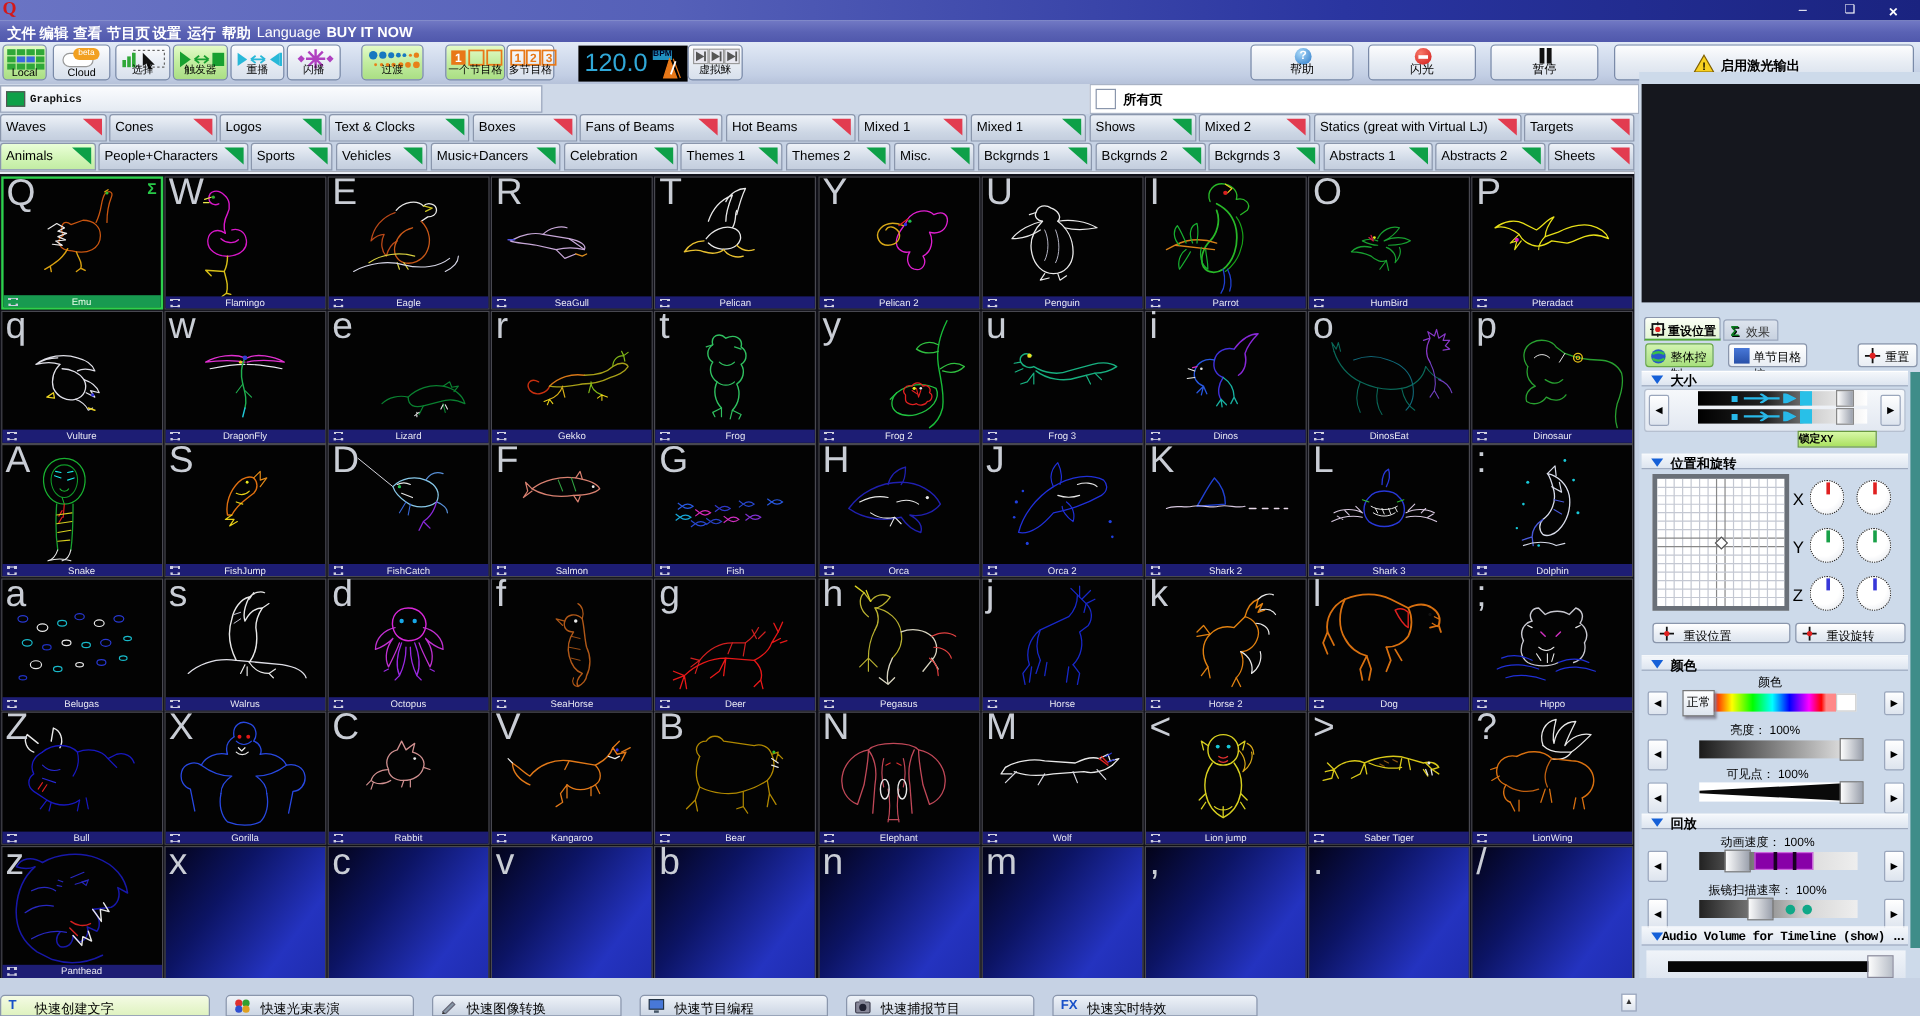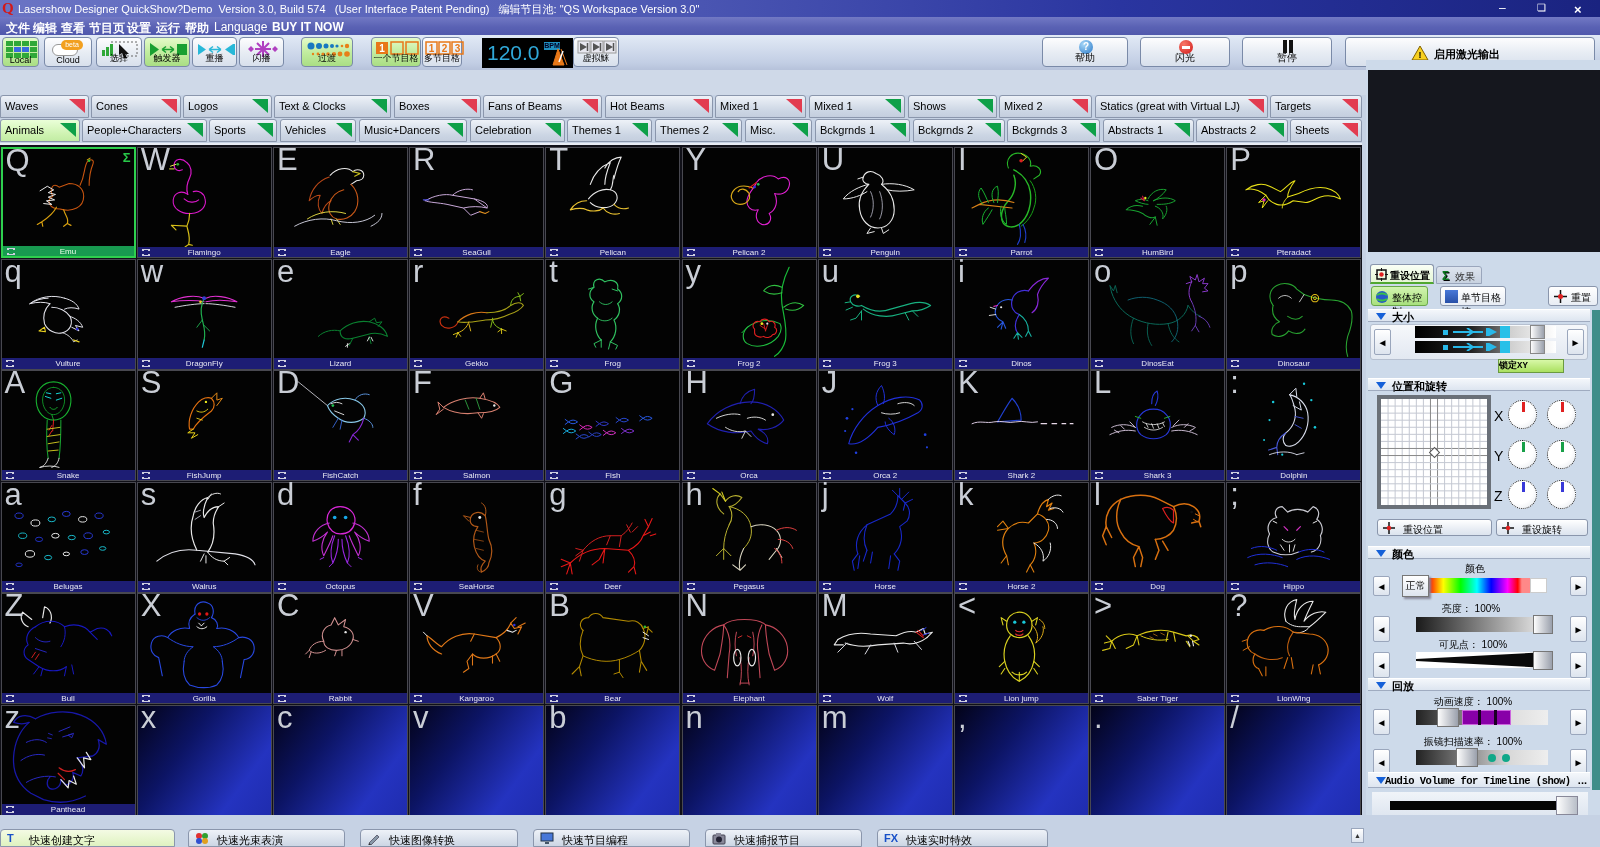--- a/index.html
+++ b/index.html
@@ -35,21 +35,20 @@
 .sbox{position:absolute;background:linear-gradient(#f6f8fb,#e2e8f1);border:1px solid #b6c0d0;border-radius:3px}
 .sarr{position:absolute;width:17px;height:26px;background:linear-gradient(#fff,#dde4ee);border:1px solid #9aa6bc;border-radius:2px;color:#000;font-size:10px;text-align:center;line-height:26px;font-weight:bold}
 .lbl{position:absolute;font-size:10px;color:#000;width:100%;text-align:center}
 .knob{position:absolute;width:29px;height:29px;border-radius:50%;background:radial-gradient(circle at 40% 35%,#ffffff 55%,#dfe3ea);border:1px dotted #222}
 .knob .ptr{position:absolute;left:13px;top:1px;width:3px;height:10px}
 #bottombar{left:0;top:815px;width:1600px;height:32px;background:#c6d2e4}
 .btab{position:absolute;top:14px;height:18px;background:linear-gradient(#eef2f8,#ccd6e4);border:1px solid #8a96ac;border-radius:4px 4px 0 0;font-size:11px;color:#000;white-space:nowrap}
 </style></head><body>
 <div id="titlebar" class="abs">
     <div class="abs" style="left:2px;top:0px;color:#d41818;font-weight:bold;font-size:15px;font-family:Liberation Serif,serif">Q</div>
-    <div class="abs" style="left:18px;top:2px">Lasershow Designer QuickShow?Demo&nbsp;&nbsp;Version 3.0, Build 574&nbsp;&nbsp;&nbsp;(User Interface Patent Pending)&nbsp;&nbsp;&nbsp;编辑节目池: "QS Workspace Version 3.0"</div>
     <span class="abs" style="left:1499px;top:1px;font-size:12px">–</span>
     <span class="abs" style="left:1537px;top:2px;font-size:10px">❏</span>
     <span class="abs" style="left:1574px;top:2px;font-size:13px;font-weight:bold">×</span>
   </div>
 <div id="menubar" class="abs">
 <span class="mitem" style="left:6px">文件</span>
 <span class="mitem" style="left:33px">编辑</span>
 <span class="mitem" style="left:61px">查看</span>
 <span class="mitem" style="left:89px">节目页</span>
 <span class="mitem" style="left:127px">设置</span>
@@ -204,20 +203,28 @@
     </div>
 <div class="tbtn" style="left:1345px;width:250px">
       <svg class="abs" style="left:65px;top:7px" width="18" height="16">
         <path d="M9 1 L17 15 L1 15 Z" fill="#f8d020" stroke="#806000"></path>
         <text x="9" y="13" font-size="9" text-anchor="middle" fill="#000" font-weight="bold">!</text>
       </svg>
       <span class="abs" style="left:88px;top:9px;font-size:11px;font-weight:bold">启用激光输出</span>
     </div>
 </div>
 <div id="pagerow" class="abs">
+<div class="wstab" style="left:0px;width:452px">
+      <div class="sw" style="background:#0ea048"></div>
+      <span class="abs" style="left:24px;top:6px">Graphics</span>
+    </div>
+<div class="abs" style="left:908px;top:0px;width:458px;height:25px;background:#fff;border:1px solid #aab4c6">
+      <div class="abs" style="left:4px;top:3px;width:17px;height:17px;background:#fff;border:1px solid #8a96ac"></div>
+      <span class="abs" style="left:27px;top:5px;font-size:11px;font-weight:bold;font-family:'Liberation Mono',monospace">所有页</span>
+    </div>
 </div>
 <div class="tabr" style="top:95px">
 <div class="ctab" style="left:0px;width:89px">
       <span class="tx">Waves</span>
       <div class="flag flagR"></div>
     </div>
 <div class="ctab" style="left:91px;width:90px">
       <span class="tx">Cones</span>
       <div class="flag flagR"></div>
     </div>

